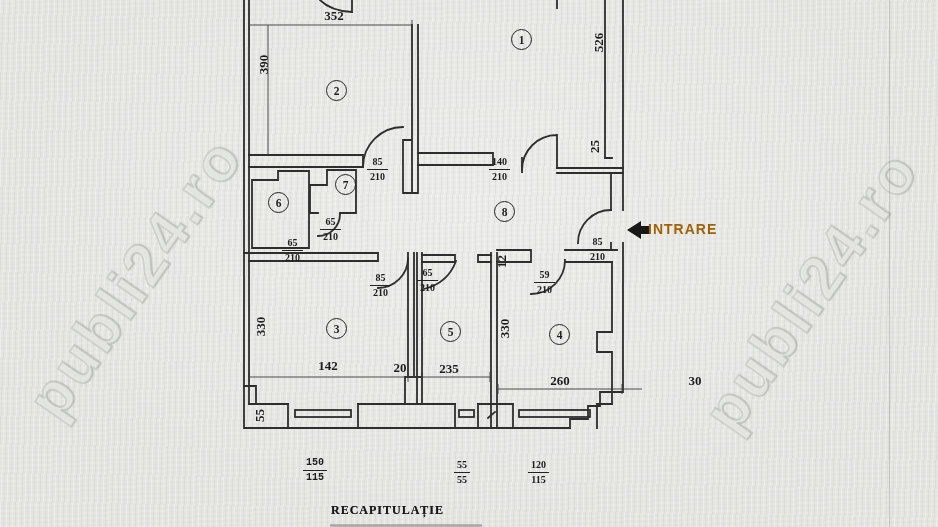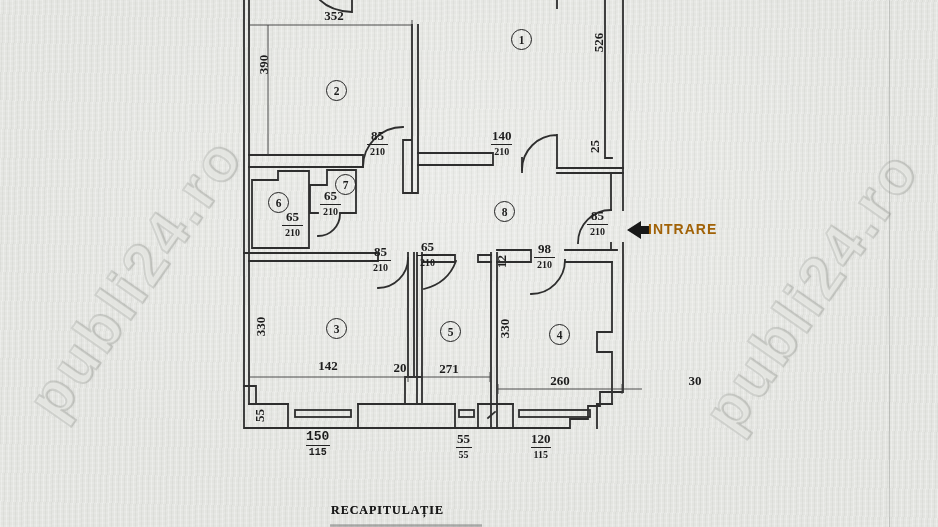--- a/index.html
+++ b/index.html
@@ -29,21 +29,21 @@
   .lbl{position:absolute; color:#1d1d1d; font-size:13px; font-weight:bold; line-height:1;
        text-align:center; white-space:nowrap;}
   .vert{transform:rotate(-90deg); transform-origin:center center;}
   .badge{
     position:absolute; width:19px; height:19px; border:1.7px solid #222; border-radius:50%;
     display:flex; align-items:center; justify-content:center;
     font-size:11.5px; font-weight:bold; color:#1d1d1d; background:transparent;
   }
   .frac{position:absolute; display:flex; flex-direction:column; align-items:center;
         color:#1d1d1d; font-weight:bold; line-height:1;}
-  .frac .ft{font-size:13px; padding:0 3px 2px 3px;}
+  .frac .ft{font-size:10px; padding:0 3px 2px 3px;margin-top:28px;}
   .frac .fb{font-size:10px; border-top:1.6px solid #222; padding:2px 3px 0 3px;}
   .entrance{
     position:absolute; left:648px; top:221px;
     font:bold 14px "Liberation Sans", sans-serif; letter-spacing:1px; color:#a16207;
   }
   .footer-title{
     position:absolute; left:331px; top:503px;
     font-size:12px; font-weight:bold; letter-spacing:1px; color:#181818;
     text-shadow:0 0 .6px rgba(20,20,20,.7);
   }
@@ -154,21 +154,21 @@
   </div>
   <div class="frac" style="left:370px; top:245px;">
     <span class="ft">85</span>
     <span class="fb">210</span>
   </div>
   <div class="frac" style="left:417px; top:240px;">
     <span class="ft">65</span>
     <span class="fb">210</span>
   </div>
   <div class="frac" style="left:534px; top:242px;">
-    <span class="ft">98</span>
+    <span class="ft">59</span>
     <span class="fb">210</span>
   </div>
 
   <div class="frac" style="left:303px; top:430px;font-family:Liberation Mono, monospace;">
     <span class="ft">150</span>
     <span class="fb">115</span>
   </div>
   <div class="frac" style="left:454px; top:432px;">
     <span class="ft">55</span>
     <span class="fb">55</span>
@@ -180,21 +180,21 @@
 
   <div class="lbl" style="left:318px; top:9px; width:32px;">352</div>
   <div class="lbl vert" style="left:246px; top:58px; width:34px;">390</div>
   <div class="lbl vert" style="left:581px; top:36px; width:34px;">526</div>
   <div class="lbl vert" style="left:579px; top:140px; width:30px;">25</div>
   <div class="lbl vert" style="left:488px; top:255px; width:26px;">12</div>
   <div class="lbl vert" style="left:243px; top:320px; width:34px;">330</div>
   <div class="lbl vert" style="left:487px; top:322px; width:34px;">330</div>
   <div class="lbl" style="left:311px; top:359px; width:34px;">142</div>
   <div class="lbl" style="left:388px; top:361px; width:24px;">20</div>
-  <div class="lbl" style="left:432px; top:362px; width:34px;">271</div>
+  <div class="lbl" style="left:432px; top:362px; width:34px;">235</div>
   <div class="lbl" style="left:543px; top:374px; width:34px;">260</div>
   <div class="lbl" style="left:637px; top:374px; width:24px;margin-left:46px;">30</div>
   <div class="lbl vert" style="left:245px; top:409px; width:28px;">55</div>
 
   <div class="entrance">INTRARE</div>
 
   <div class="footer-title">RECAPITULAȚIE</div>
 
   <div class="crease" style="left:889px;"></div>
 

